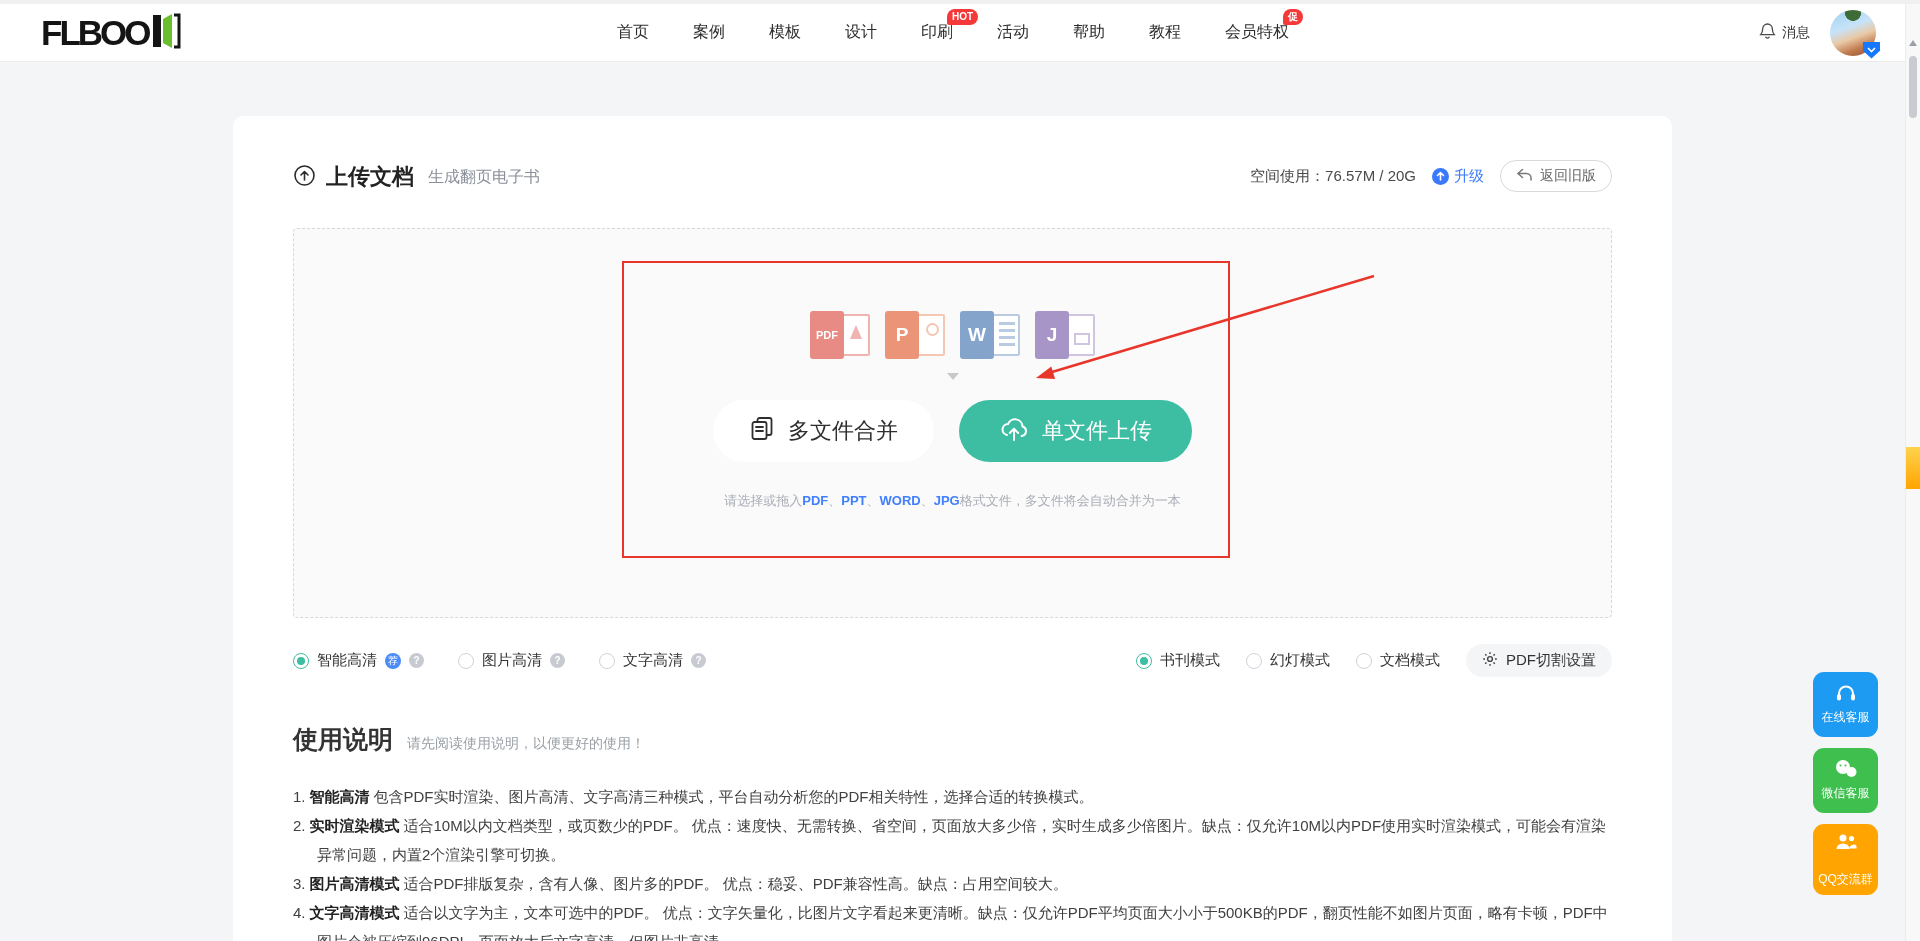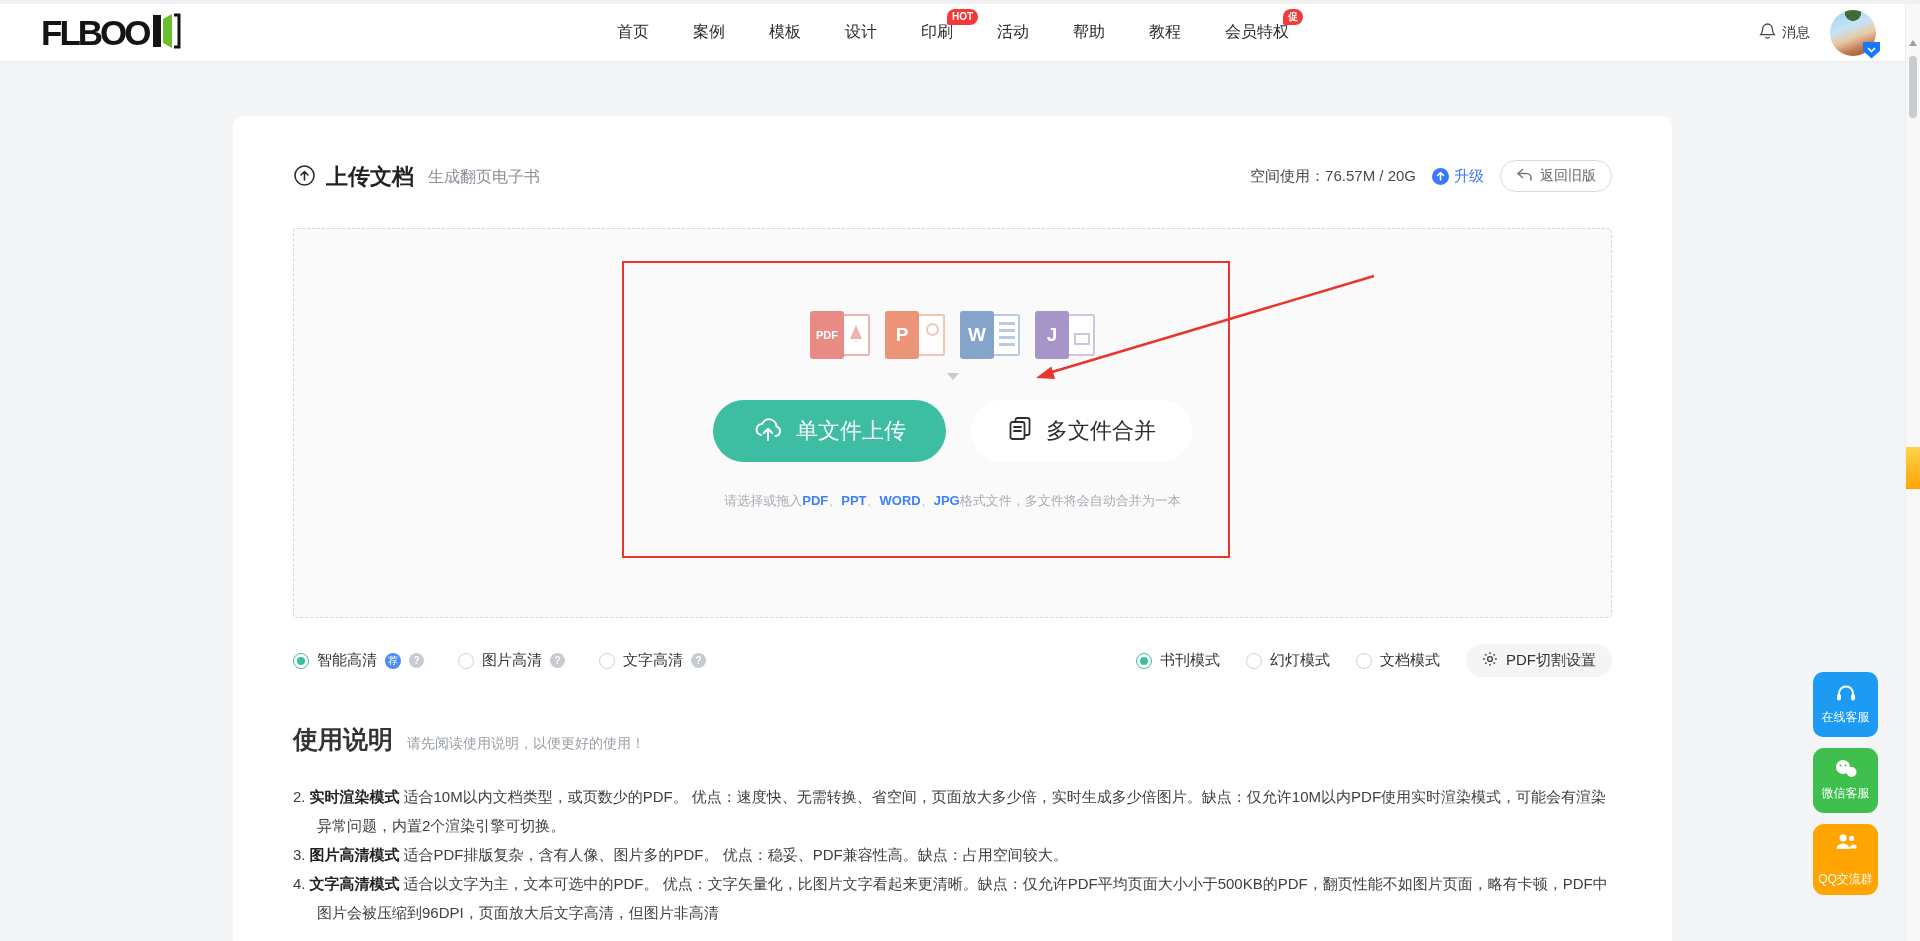--- a/index.html
+++ b/index.html
@@ -113,21 +113,21 @@
   .inst { margin-top:46px; }
   .inst-head { display:flex; align-items:baseline; gap:14px; }
   .inst-title { font-size:25px; font-weight:700; color:#333; }
   .inst-sub { font-size:14px; color:#9aa0a6; }
   .inst-list { margin-top:26px; list-style:none; font-size:15px; line-height:29px; color:#404040; }
   .inst-list li { padding-left:24px; text-indent:-24px; }
   .inst-list .lead { font-weight:bold; color:#222; margin:0 4px 0 4px; }
   
   .floaters { position:fixed; right:42px; top:672px; display:flex; flex-direction:column; gap:11px; z-index:20; }
   .float-btn { width:65px; height:65px; border-radius:11px; color:#fff; display:flex; flex-direction:column; align-items:center; justify-content:center; gap:3px; font-size:12px; cursor:pointer; }
-  .fb-blue   { background:#1d9af2;border-radius:10px; }
+  .fb-blue   { background:#1d9af2; }
   .fb-green  { background:#3fc04e; }
   .fb-orange { background:#ffa400; height:71px;gap:16px; }
 </style>
 </head>
 <body>
 
 <div class="topstrip"></div>
 
 <div class="header">
   <div class="logo">
@@ -235,39 +235,39 @@
       <div class="ficon jpg">
         <div class="page"></div>
           <div class="detail"></div>
         <div class="front">J</div>
       </div>
     </div>
 
     <div class="tri"></div>
 
     <div class="btn-row">
-      <button class="btn btn-single">
-        <span>
-          <svg width="30" height="27" viewBox="0 0 30 27" fill="none" stroke="#fff" stroke-width="2" stroke-linecap="round" stroke-linejoin="round">
-            <path d="M8,20 a5.5,5.5 0 0 1 1,-10.9 A7.5,7.5 0 0 1 23.5,11.5 a4.8,4.8 0 0 1-1,9.4"></path>
-            <path d="M15,25 V14 M10.8,18 L15,13.8 L19.2,18"></path>
-          </svg>
-        </span>
-        <span>单文件上传</span>
-      </button>
       <button class="btn btn-merge">
         <span>
           <svg width="26" height="26" viewBox="0 0 26 26" fill="none" stroke="#2e2e2e" stroke-width="1.8">
             <rect x="8.5" y="3" width="14" height="17" rx="2"></rect>
             <rect x="3.5" y="7" width="14" height="17" rx="2" fill="#fff"></rect>
             <path d="M7,12 h7 M7,16 h7" stroke-linecap="round"></path>
           </svg>
         </span>
         <span>多文件合并</span>
       </button>
+      <button class="btn btn-single">
+        <span>
+          <svg width="30" height="27" viewBox="0 0 30 27" fill="none" stroke="#fff" stroke-width="2" stroke-linecap="round" stroke-linejoin="round">
+            <path d="M8,20 a5.5,5.5 0 0 1 1,-10.9 A7.5,7.5 0 0 1 23.5,11.5 a4.8,4.8 0 0 1-1,9.4"></path>
+            <path d="M15,25 V14 M10.8,18 L15,13.8 L19.2,18"></path>
+          </svg>
+        </span>
+        <span>单文件上传</span>
+      </button>
     </div>
 
     <div class="hint"><span>请选择或拖入</span><span class="fmt">PDF</span><span>、</span><span class="fmt">PPT</span><span>、</span><span class="fmt">WORD</span><span>、</span><span class="fmt">JPG</span><span>格式文件，多文件将会自动合并为一本</span></div>
 
     <div class="red-rect"></div>
   </div>
 
   <div class="options-row">
     <div class="opt-group">
       <label class="radio">
@@ -312,20 +312,21 @@
       </span>
     </div>
   </div>
 
   <div class="inst">
     <div class="inst-head">
       <span class="inst-title">使用说明</span>
       <span class="inst-sub">请先阅读使用说明，以便更好的使用！</span>
     </div>
     <ul class="inst-list">
+      <li><span>1.</span><span class="lead">智能高清</span><span>包含PDF实时渲染、图片高清、文字高清三种模式，平台自动分析您的PDF相关特性，选择合适的转换模式。</span></li>
       <li><span>2.</span><span class="lead">实时渲染模式</span><span>适合10M以内文档类型，或页数少的PDF。 优点：速度快、无需转换、省空间，页面放大多少倍，实时生成多少倍图片。缺点：仅允许10M以内PDF使用实时渲染模式，可能会有渲染异常问题，内置2个渲染引擎可切换。</span></li>
       <li><span>3.</span><span class="lead">图片高清模式</span><span>适合PDF排版复杂，含有人像、图片多的PDF。 优点：稳妥、PDF兼容性高。缺点：占用空间较大。</span></li>
       <li><span>4.</span><span class="lead">文字高清模式</span><span>适合以文字为主，文本可选中的PDF。 优点：文字矢量化，比图片文字看起来更清晰。缺点：仅允许PDF平均页面大小小于500KB的PDF，翻页性能不如图片页面，略有卡顿，PDF中图片会被压缩到96DPI，页面放大后文字高清，但图片非高清</span></li>
     </ul>
   </div>
 </div>
 
 <svg class="arrow-svg" width="370" height="130" viewBox="0 0 370 130">
   <line x1="354" y1="14" x2="32" y2="110" stroke="#e8362b" stroke-width="2.5"></line>
   <polygon points="16,116 35.1,117 31.3,104.6" fill="#e8362b"></polygon>

